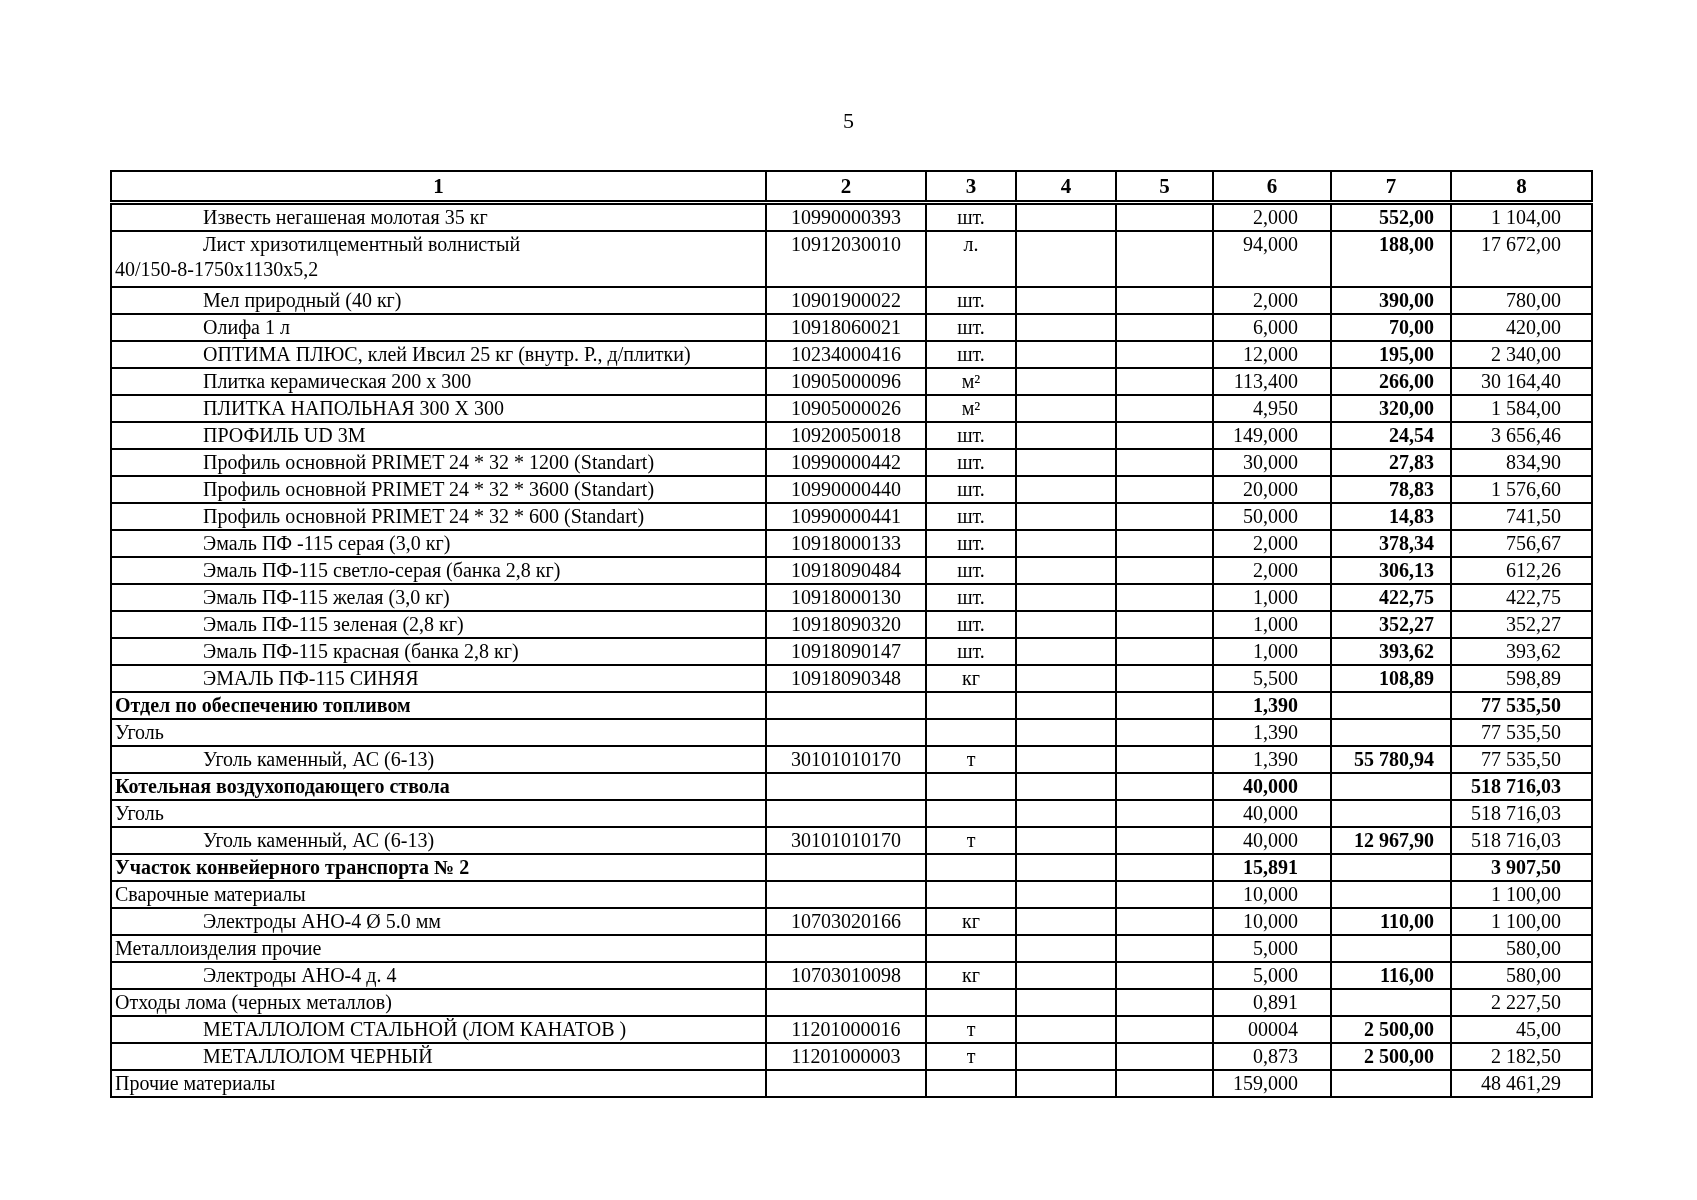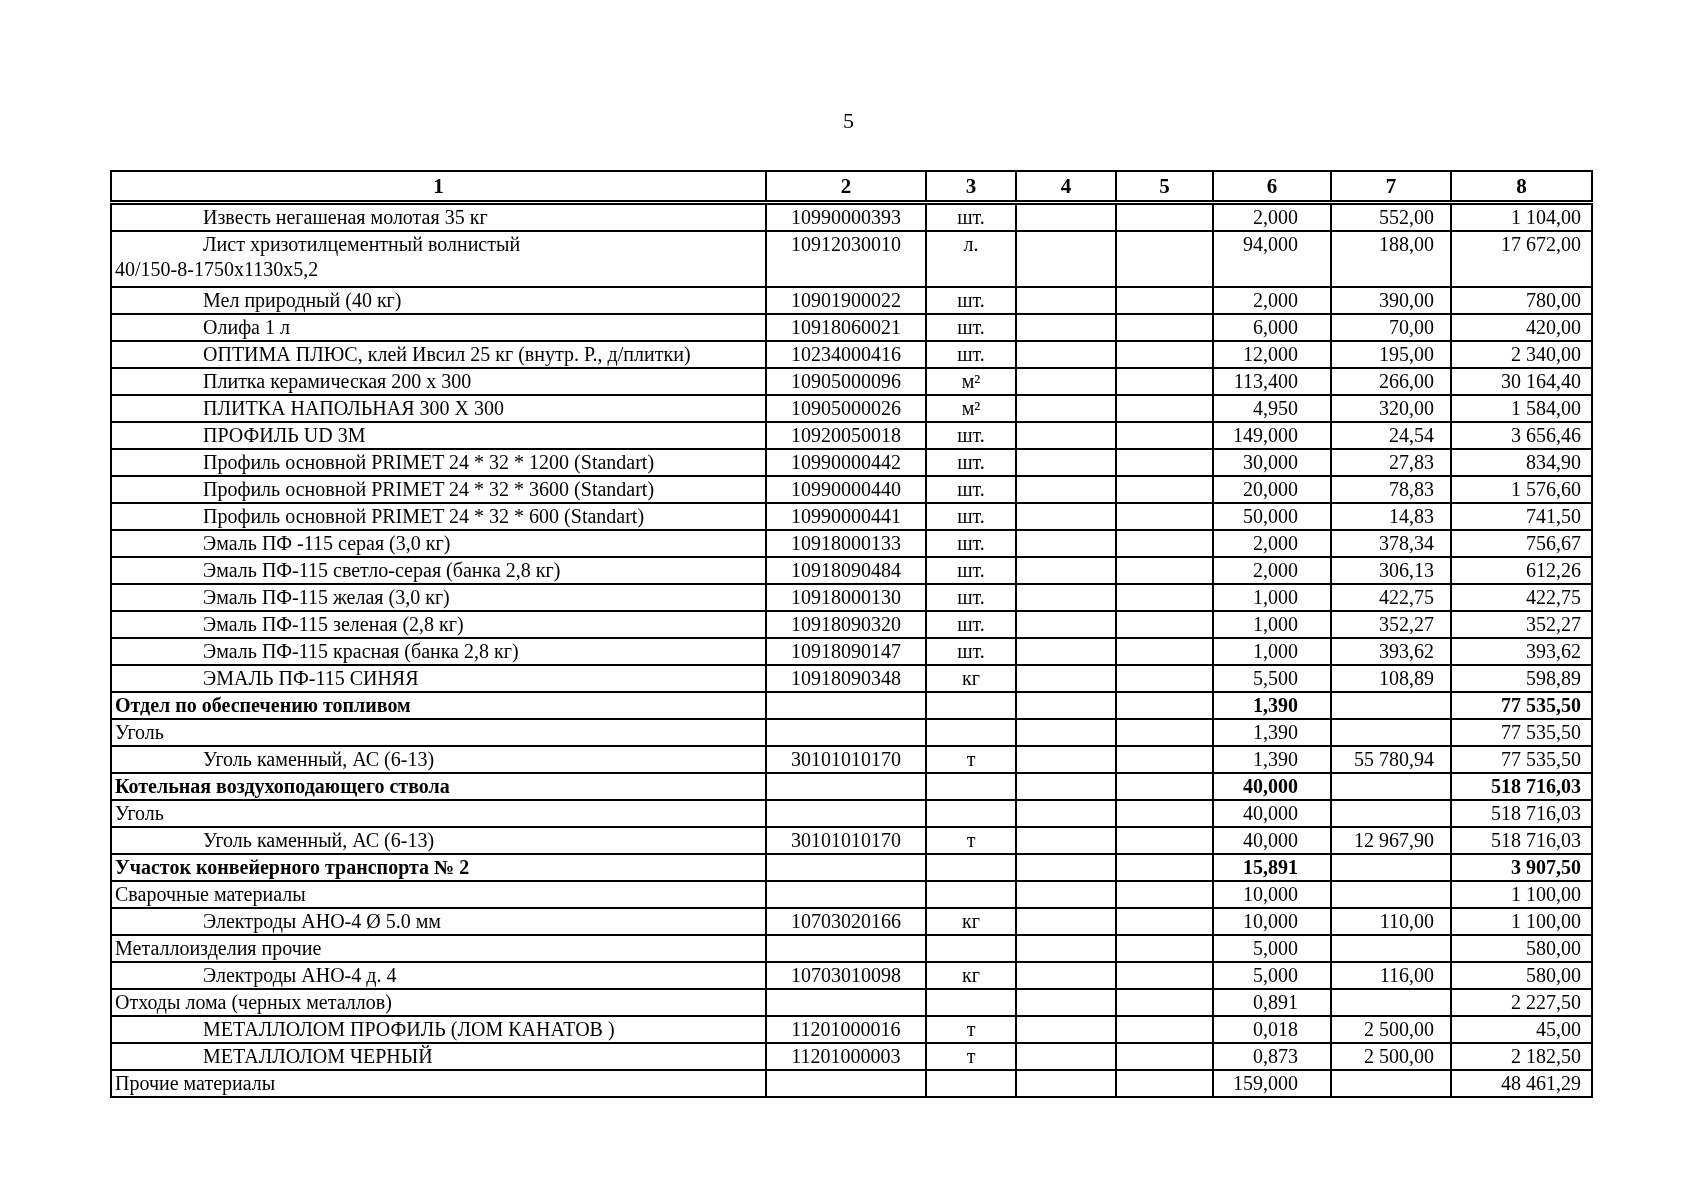--- a/index.html
+++ b/index.html
@@ -57,22 +57,22 @@
   td.name-cell {
     text-align: left;
     padding-left: 3px;
     padding-right: 12px;
     white-space: pre-wrap;
   }
   tr.item td.name-cell { text-indent: 88px; }
   td.code-cell, td.unit-cell { text-align: center; }
   td.num-cell { text-align: right; }
   td.qty-cell   { padding-right: 32px; }
-  td.price-cell { padding-right: 16px; }
-  td.sum-cell   { padding-right: 10px; }
+  td.price-cell { padding-right: 16px; font-weight: bold; }
+  td.sum-cell   { padding-right: 30px; }
   tr.section td { font-weight: bold; }
 </style>
 </head>
 <body>
 
 <div class="page">
   <div class="page-number">5</div>
 
   <table class="materials-table">
     <colgroup>
@@ -383,26 +383,26 @@
           <td class="name-cell">Отходы лома (черных металлов)</td>
           <td class="code-cell"></td>
           <td class="unit-cell"></td>
           <td class="empty-cell"></td>
           <td class="empty-cell"></td>
           <td class="num-cell qty-cell">0,891</td>
           <td class="num-cell price-cell"></td>
           <td class="num-cell sum-cell">2 227,50</td>
         </tr>
         <tr class="item">
-          <td class="name-cell">МЕТАЛЛОЛОМ ПРОФИЛЬ (ЛОМ КАНАТОВ )</td>
+          <td class="name-cell">МЕТАЛЛОЛОМ СТАЛЬНОЙ (ЛОМ КАНАТОВ )</td>
           <td class="code-cell">11201000016</td>
           <td class="unit-cell">т</td>
           <td class="empty-cell"></td>
           <td class="empty-cell"></td>
-          <td class="num-cell qty-cell">0,018</td>
+          <td class="num-cell qty-cell">00004</td>
           <td class="num-cell price-cell">2 500,00</td>
           <td class="num-cell sum-cell">45,00</td>
         </tr>
         <tr class="item">
           <td class="name-cell">МЕТАЛЛОЛОМ ЧЕРНЫЙ</td>
           <td class="code-cell">11201000003</td>
           <td class="unit-cell">т</td>
           <td class="empty-cell"></td>
           <td class="empty-cell"></td>
           <td class="num-cell qty-cell">0,873</td>

